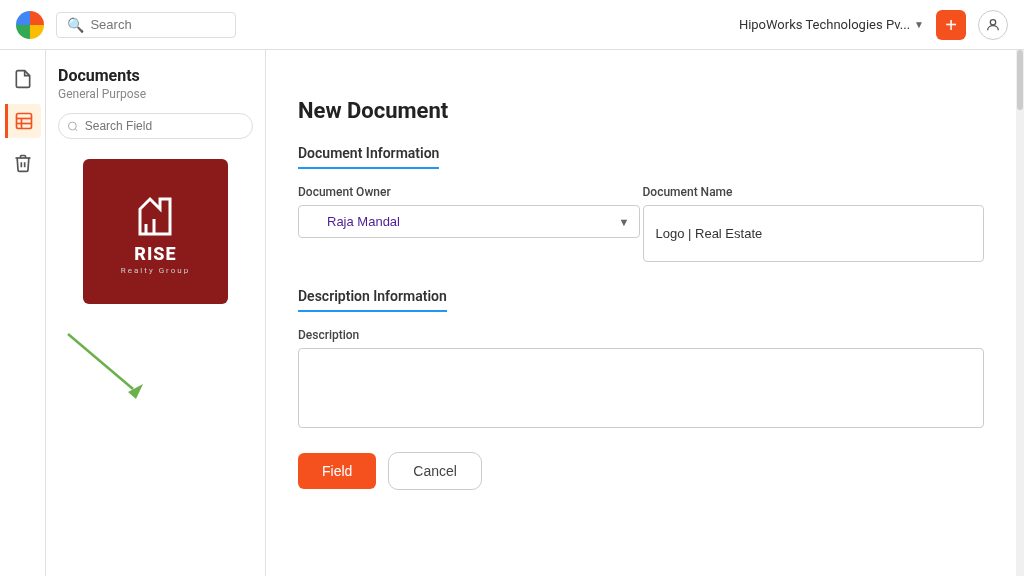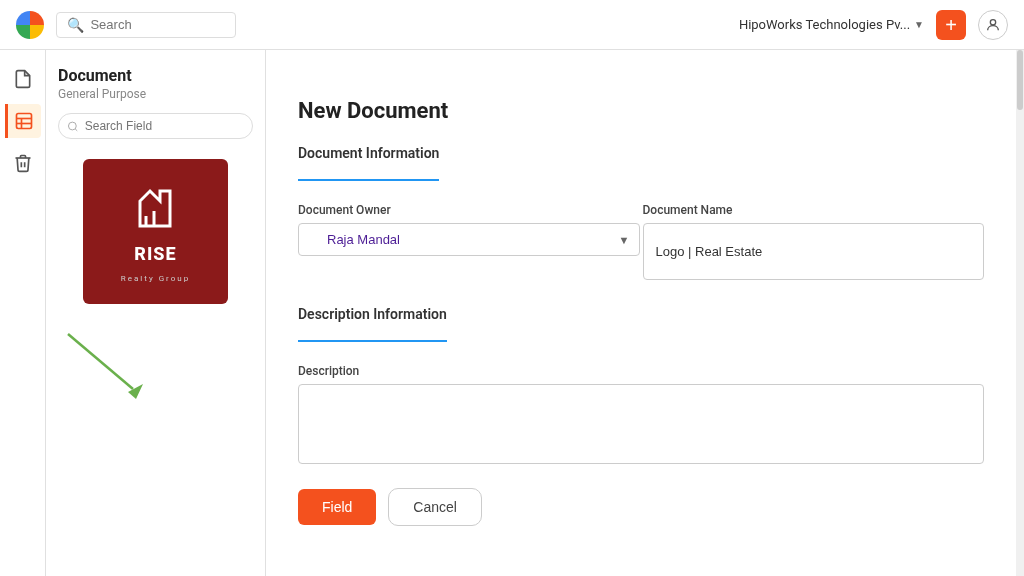--- a/index.html
+++ b/index.html
@@ -96,21 +96,21 @@
     }
     .document-thumbnail {
       width: 145px; height: 145px;
       background: #8b1a1a;
       border-radius: 6px;
       display: flex; align-items: center; justify-content: center;
       margin: 8px auto 0;
       overflow: hidden;
     }
     .rise-logo {
-      display: flex; flex-direction: column; align-items: center; gap: 10px;
+      display: flex; flex-direction: column; align-items: center; gap: 2px;
     }
     .rise-text { color: white; font-size: 18px; font-weight: 800; letter-spacing: 1px; }
     .rise-sub { color: #ccc; font-size: 8px; letter-spacing: 2px; }
 
     
     .arrow-container {
       position: relative;
       height: 80px;
       margin-top: 8px;
     }
@@ -120,21 +120,21 @@
     .right-content {
       flex: 1;
       padding: 24px 32px;
       overflow-y: auto;
       background: #fff;
     }
     .page-title { font-size: 22px; font-weight: 700; color: #222; margin-bottom: 20px; margin-top: 24px; }
     .section-title {
       font-size: 14px; font-weight: 600; color: #333;
       border-bottom: 2px solid #2196f3;
-      padding-bottom: 18px; margin-bottom: 22px; display: inline-block;
+      padding-bottom: 6px; margin-bottom: 16px; display: inline-block;
     }
     .form-section { margin-bottom: 24px; }
     .form-row { display: flex; gap: 3px; }
     .form-group { display: flex; flex-direction: column; gap: 6px; flex: 1; }
     .form-label { font-size: 12px; font-weight: 500; color: #444; }
     .form-select-wrapper { position: relative; }
     .form-select-wrapper select {
       width: 100%; border: 1px solid #ccc; border-radius: 4px;
       padding: 8px 28px; font-size: 13px; color: #4c1d95;
       appearance: none; background: #fff; cursor: pointer; outline: none;
@@ -225,21 +225,21 @@
         <polyline points="3 6 5 6 21 6"></polyline>
           <path d="M19 6l-1 14a2 2 0 0 1-2 2H8a2 2 0 0 1-2-2L5 6"></path>
           <path d="M10 11v6M14 11v6"></path>
           <path d="M9 6V4a1 1 0 0 1 1-1h4a1 1 0 0 1 1 1v2"></path>
       </svg>
     </button>
   </div>
 
   <div class="left-panel">
     <div>
-      <div class="panel-title">Document</div>
+      <div class="panel-title">Documents</div>
       <div class="panel-subtitle">General Purpose</div>
     </div>
     <div class="panel-search">
       <svg width="13" height="13" viewBox="0 0 24 24" fill="none" stroke="#aaa" stroke-width="2">
         <circle cx="11" cy="11" r="8"></circle>
           <line x1="21" y1="21" x2="16.65" y2="16.65"></line>
       </svg>
       <input type="text" placeholder="Search Field" style="">
     </div>
 

